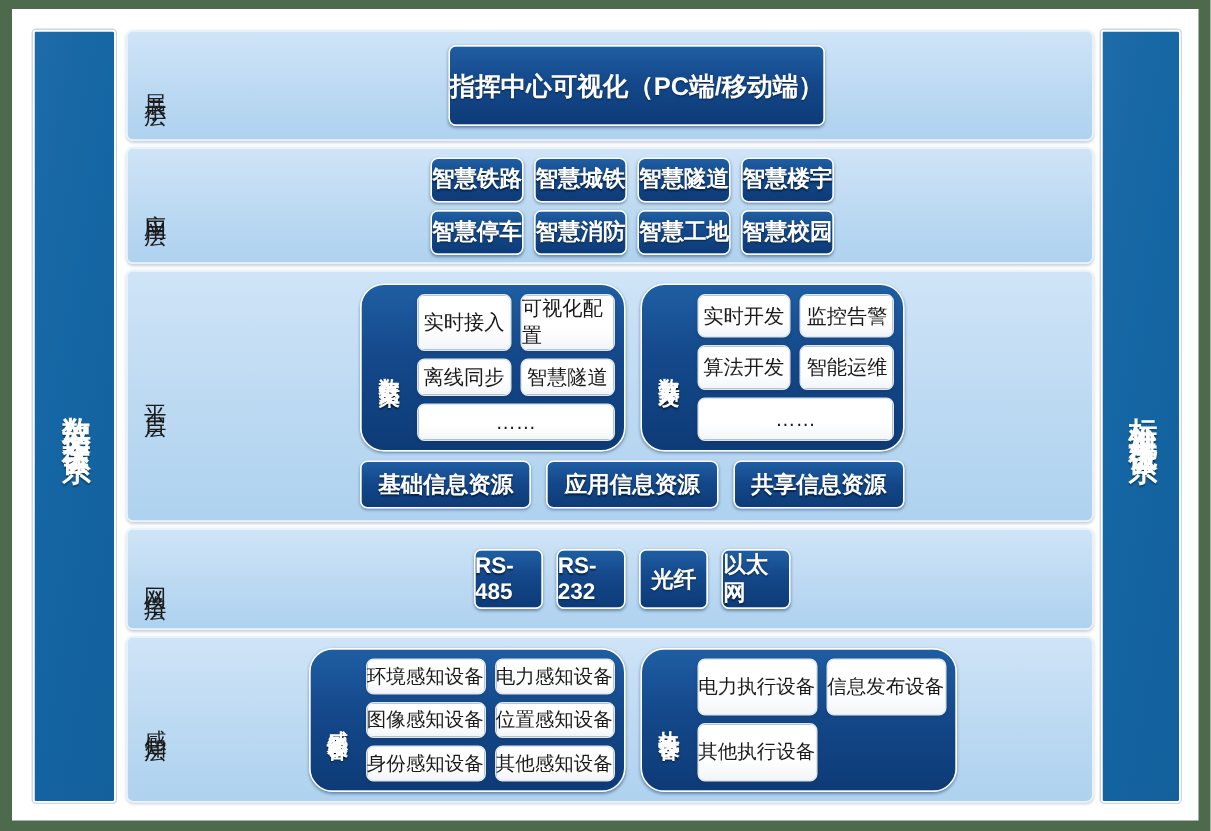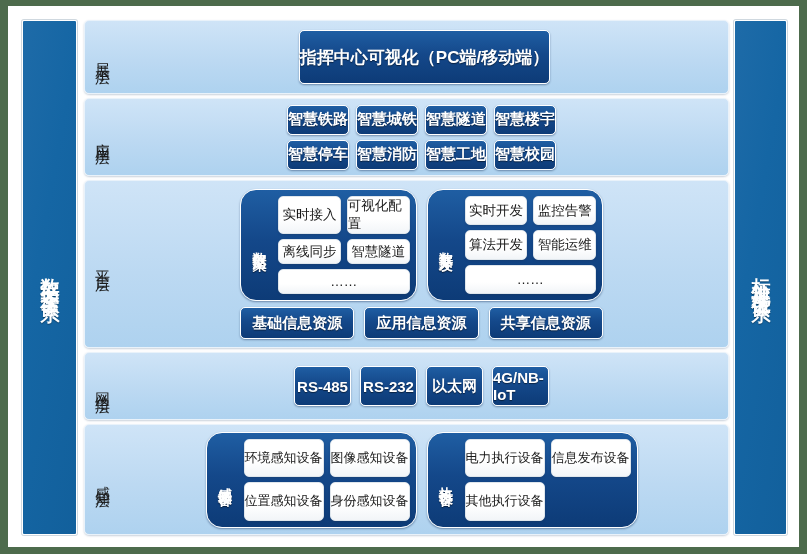--- a/index.html
+++ b/index.html
@@ -221,42 +221,44 @@
   </div>
 
   <div class="layer" id="layer-network">
     <div class="layer-label">
       <span>网络层</span>
     </div>
     <div class="layer-body">
       <div id="net-row">
         <div class="chip">RS-485</div>
         <div class="chip">RS-232</div>
+        <div class="chip">光纤</div>
         <div class="chip">以太网</div>
-        <div class="chip">4G/NB-IoT</div>
       </div>
     </div>
   </div>
 
   <div class="layer" id="layer-perception">
     <div class="layer-label">
       <span>感知层</span>
     </div>
     <div class="layer-body">
       <div id="perc-body">
 
         <div class="pgroup">
           <div class="pgroup-label">
             <span>感知设备</span>
           </div>
           <div class="pgroup-grid">
             <div class="pill">环境感知设备</div>
+            <div class="pill">电力感知设备</div>
             <div class="pill">图像感知设备</div>
             <div class="pill">位置感知设备</div>
             <div class="pill">身份感知设备</div>
+            <div class="pill">其他感知设备</div>
           </div>
         </div>
 
         <div class="pgroup">
           <div class="pgroup-label">
             <span>执行设备</span>
           </div>
           <div class="pgroup-grid">
             <div class="pill">电力执行设备</div>
             <div class="pill">信息发布设备</div>

